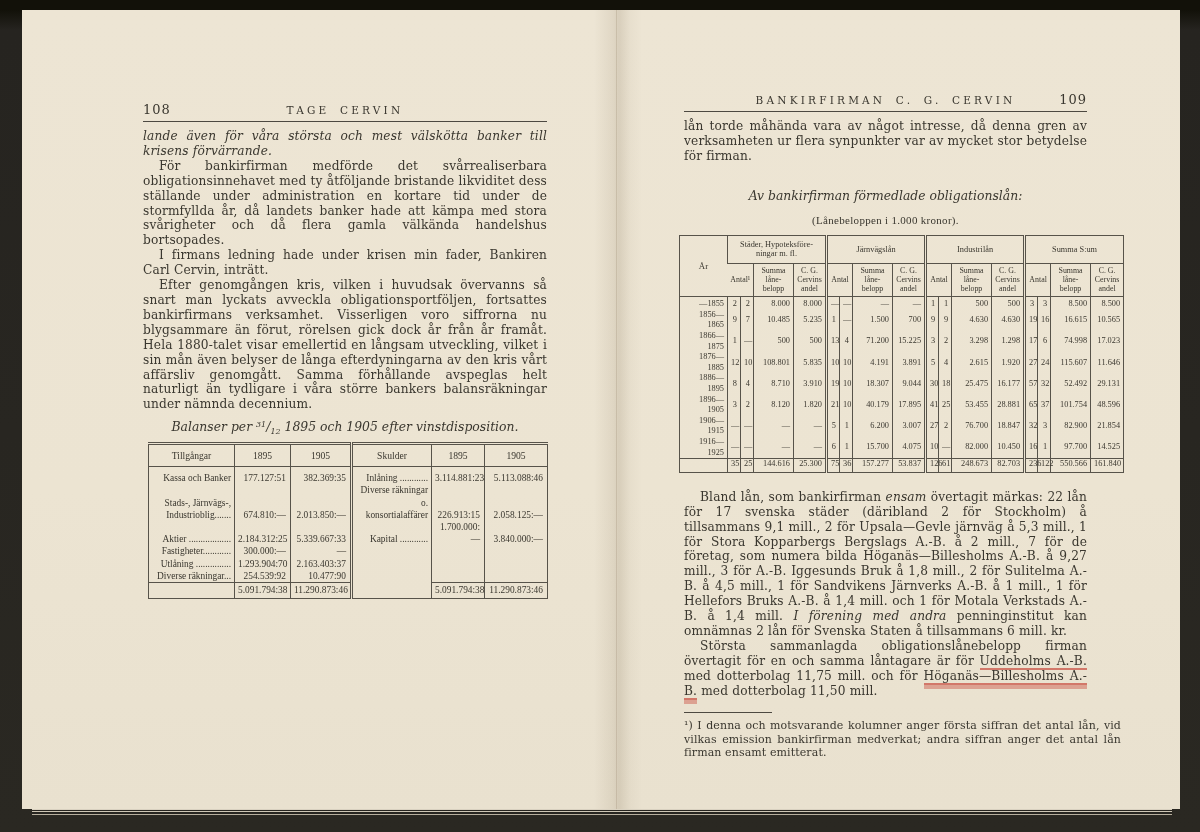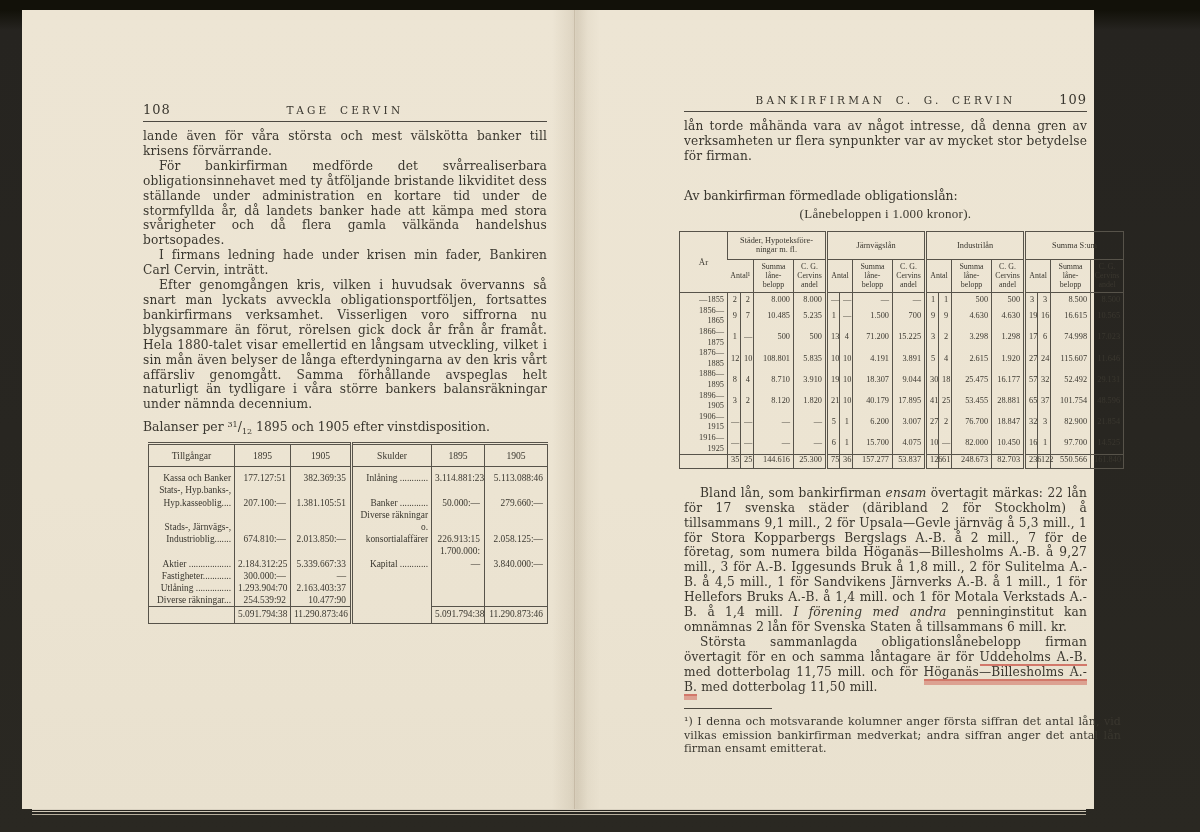--- a/index.html
+++ b/index.html
@@ -1,19 +1,19 @@
 <!DOCTYPE html>
 <html><head>
 <meta charset="utf-8">
 <style>
   html,body{margin:0;padding:0;}
   body{width:1200px;height:832px;overflow:hidden;background:#23211c;}
   .stage{position:relative;width:1200px;height:832px;
     background:linear-gradient(180deg,#121109 0 10px,#262420 30px,#2a2822 100%);}
-  .paper{position:absolute;left:22px;top:10px;width:1072px;height:799px;
+  .paper{position:absolute;left:22px;top:10px;width:1158px;height:799px;
     background:linear-gradient(180deg,#ede5d4 0%,#ece4d2 60%,#e9e1cf 100%);
     display:flex;color:#3a372f;}
   .spine-shadow{position:absolute;left:49.4%;top:0;bottom:0;width:48px;pointer-events:none;
     background:linear-gradient(90deg,rgba(90,70,40,0) 0%,rgba(90,70,40,.09) 40%,rgba(90,70,40,.14) 52%,rgba(90,70,40,.04) 75%,rgba(90,70,40,0) 100%);}
   .spine-line{position:absolute;left:calc(49.4% + 22px);top:0;bottom:0;width:1px;background:rgba(120,100,70,.18);pointer-events:none;}
   .edge-bottom{position:absolute;left:10px;right:8px;bottom:-7px;height:7px;
     background:linear-gradient(to bottom,#d9d1c0 0 1px,#26241f 1px 2px,#cdc5b4 2px 3px,#26241f 3px 5px,#b7af9e 5px 6px,rgba(0,0,0,0) 6px);}
 
   .page{position:relative;width:579px;box-sizing:border-box;}
   .page.left{padding:0 54px 0 121px;}
@@ -24,33 +24,33 @@
   .page.left .pagehead{margin-top:92px;}
   .page.right .pagehead{margin-top:82px;}
   .ph-num{width:46px;font-size:13px;letter-spacing:1px;}
   .ph-num.pr{text-align:right;}
   .ph-title{flex:1;text-align:center;font-size:10.5px;letter-spacing:3.2px;word-spacing:4px;}
 
   p{margin:0;}
   .body{font-family:"DejaVu Serif",serif;font-size:12.2px;line-height:14.9px;
     text-align:justify;letter-spacing:.15px;}
   .ind{text-indent:16px;}
-  .page.left .body:first-of-type{margin-top:7px;}
+  .page.left .body:first-of-type{margin-top:7px;font-style:italic;}
   .page.right .body:first-of-type{margin-top:7px;}
   .it{font-style:italic;}
   .sup{font-size:8px;vertical-align:4px;letter-spacing:0;}
   .sub{font-size:8px;vertical-align:-3px;letter-spacing:0;}
   .ru1{border-bottom:2px solid rgba(207,108,93,.9);}
   .ru2{border-bottom:2px solid rgba(207,108,93,.9);box-shadow:0 4px 0 rgba(207,108,93,.55);}
 
-  .caption{font-family:"DejaVu Serif",serif;font-size:12.4px;
-    margin-top:7px;}
+  .caption{font-family:"DejaVu Serif",serif;font-style:italic;font-size:12.4px;
+    text-align:center;margin-top:7px;}
   .caption.lcap{margin-top:24px;}
-  .subcaption{font-family:"Liberation Serif",serif;font-size:13px;text-align:center;
-    margin-top:3px;letter-spacing:.3px;}
+  .subcaption{font-family:"Liberation Serif",serif;font-size:11px;text-align:center;
+    margin-top:11px;letter-spacing:.3px;}
 
   
   .btab{border-collapse:collapse;table-layout:fixed;width:389px;margin:6px 0 0 5px;
     font-family:"Liberation Serif",serif;color:#3a372f;
     border:1.2px solid #57534a;border-top:3px double #57534a;padding-left:7px;}
   .btab th{font-weight:normal;font-size:9.6px;padding:5px 2px;border-bottom:1px solid #57534a;}
   .btab td{font-size:9.4px;line-height:12.2px;padding:0 3px;vertical-align:bottom;}
   .btab td,.btab th{border-left:1px solid #57534a;}
   .btab td:first-child,.btab th:first-child{border-left:none;}
   .btab td:nth-child(4),.btab th:nth-child(4){border-left:3px double #57534a;margin-top:40px;}
@@ -118,29 +118,20 @@
             </tr>
           </thead>
         <tbody id="btab-body">
             <tr>
               <td class="lbl">Kassa och Banker</td>
               <td class="num">177.127:51</td>
               <td class="num">382.369:35</td>
               <td class="lbl">Inlåning ............</td>
               <td class="num">3.114.881:23</td>
               <td class="num">5.113.088:46</td>
-            </tr>
-            <tr>
-              <td class="lbl">Stats-, Hyp.banks-,
-Hyp.kasseoblig....</td>
-              <td class="num">207.100:—</td>
-              <td class="num">1.381.105:51</td>
-              <td class="lbl">Banker ............</td>
-              <td class="num">50.000:—</td>
-              <td class="num">279.660:—</td>
             </tr>
             <tr>
               <td class="lbl">Stads-, Järnvägs-,
 Industrioblig.......</td>
               <td class="num">674.810:—</td>
               <td class="num">2.013.850:—</td>
               <td class="lbl">Diverse räkningar o.
 konsortialaffärer</td>
               <td class="num">226.913:15</td>
               <td class="num">2.058.125:—</td>

